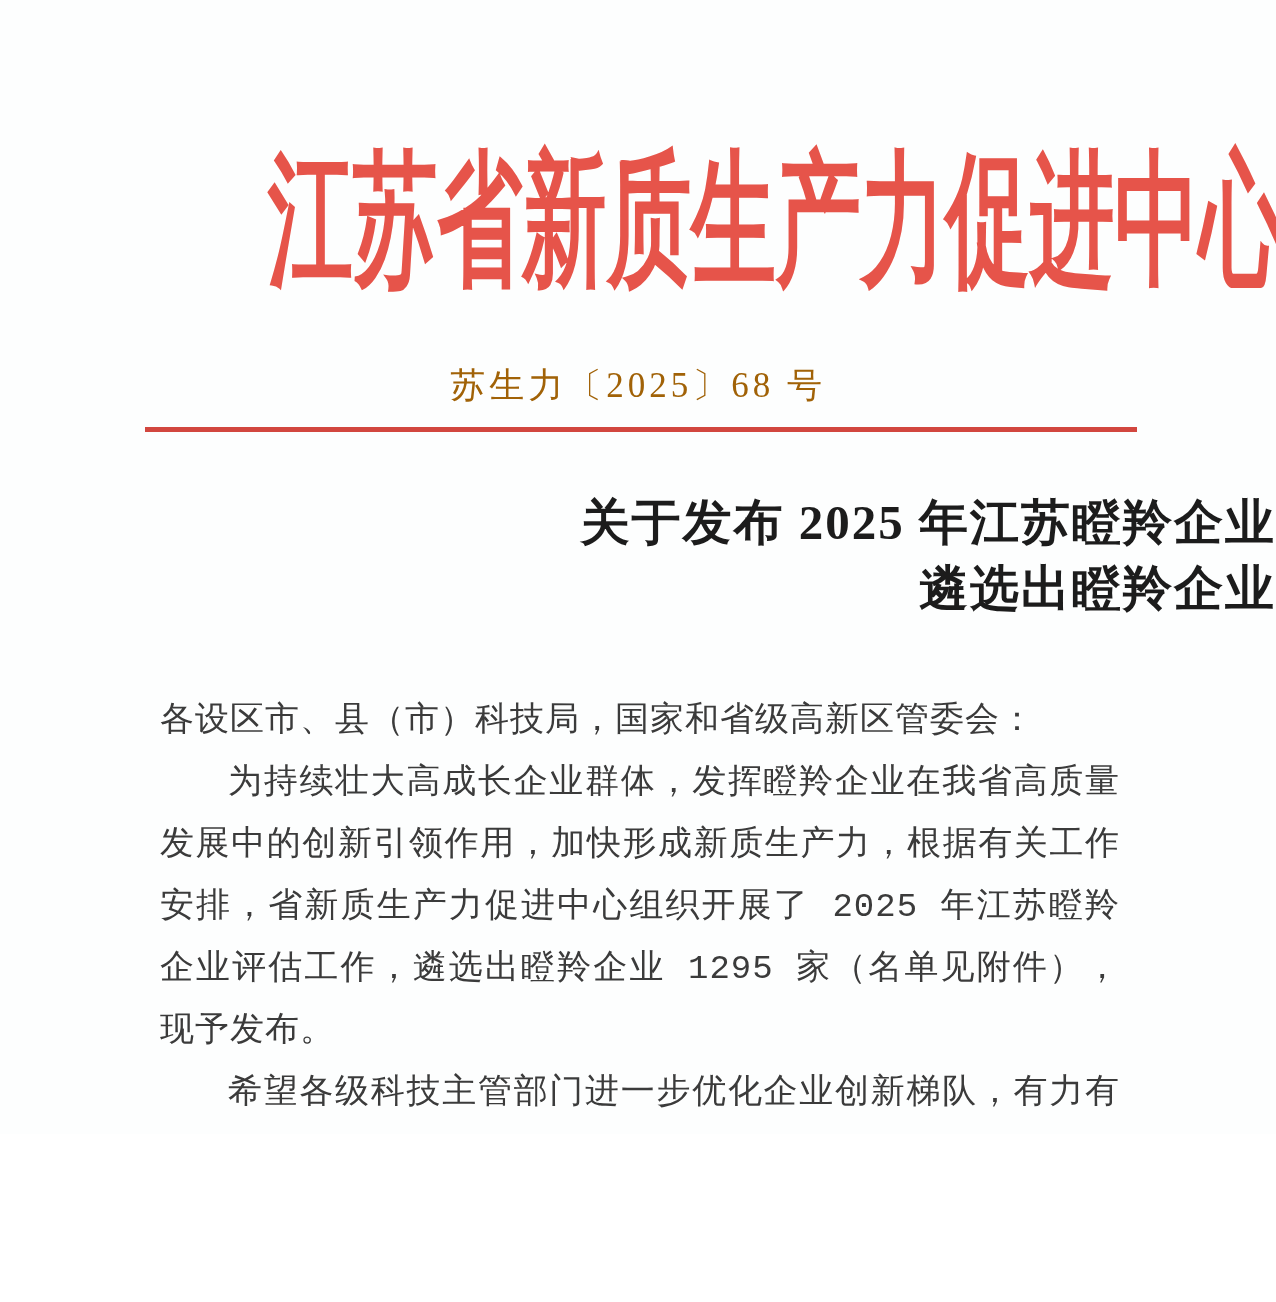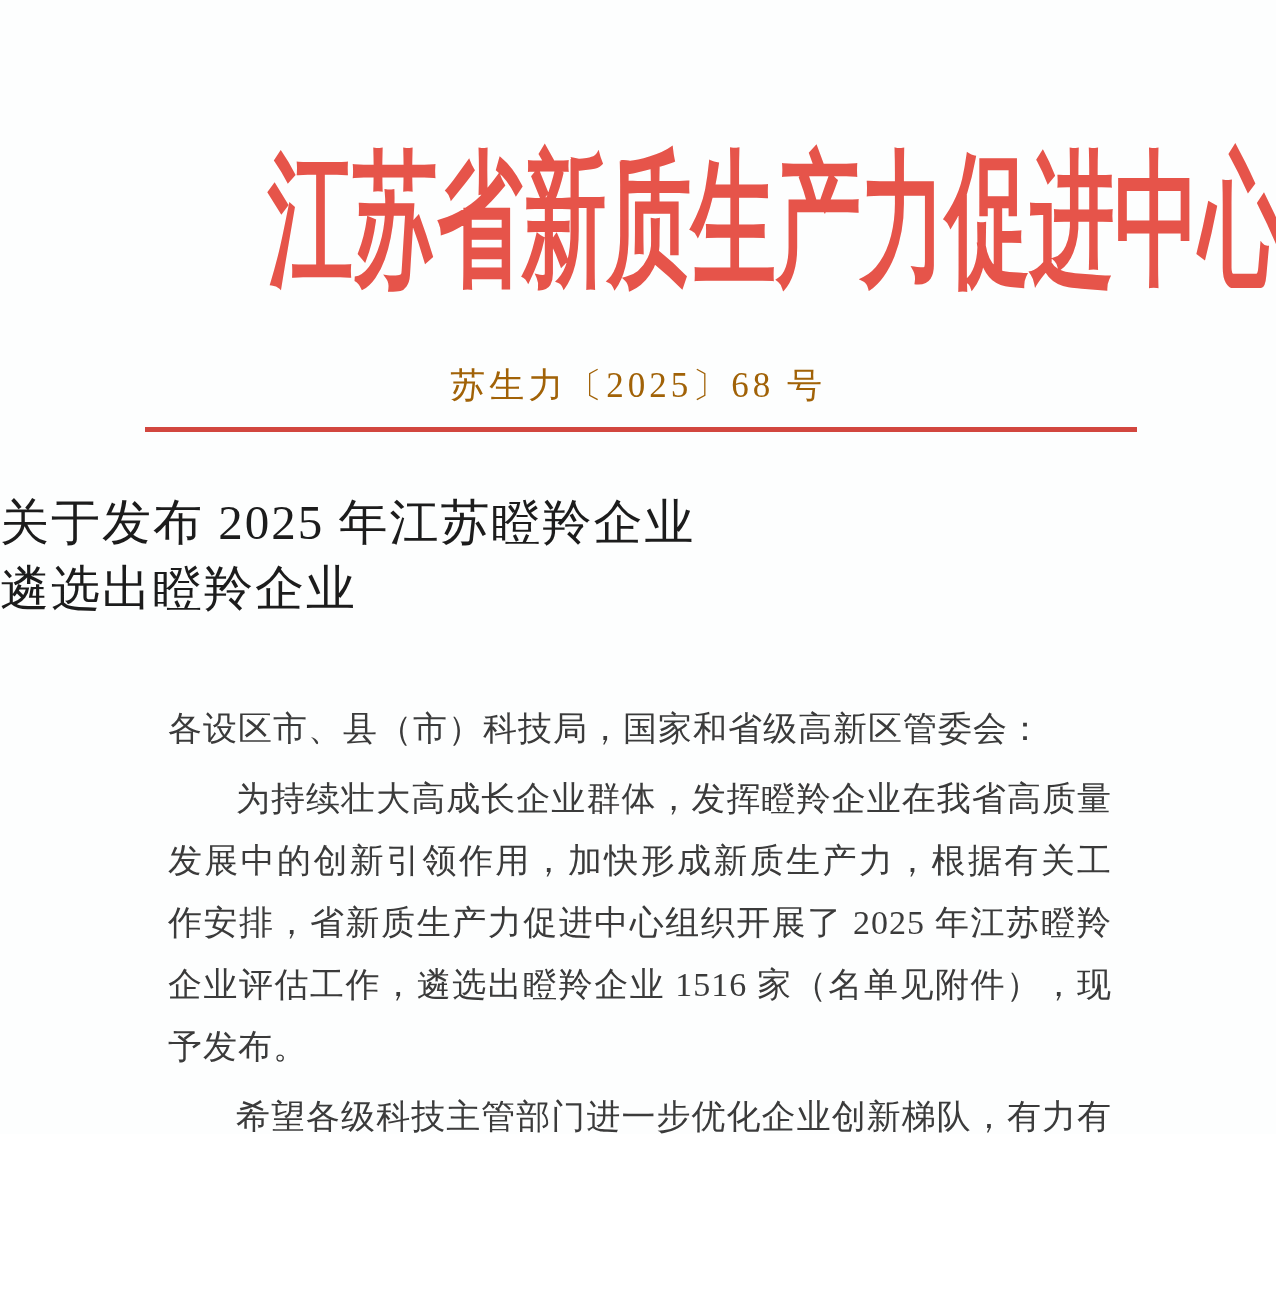--- a/index.html
+++ b/index.html
@@ -46,40 +46,41 @@
     left: 145px;
     width: 992px;
     height: 5px;
     background: #d2473f;
   }
   .doc-title {
     position: absolute;
     top: 490px;
     left: 0;
     width: 100%;
-    text-align: left;
-    font-weight: normal;
+    text-align: right;
+    font-weight: bold;
     font-size: 49px;
     line-height: 66px;
     color: #1c1c1c;
     letter-spacing: 2px;
   }
   .body-text {
     position: absolute;
     top: 690px;
     left: 160px;
     width: 960px;
     font-size: 34px;
     line-height: 62px;
     color: #3b3b3b;
     text-align: justify;
     letter-spacing: 1px;
   }
   .body-text p {
-    margin: 8px;
+    margin: 0;
+    font-family: Liberation Mono, monospace;
   }
   .body-text p.para {
     text-indent: 2em;
   }
 </style>
 </head>
 <body>
 
 <div class="paper">
 
@@ -89,17 +90,17 @@
 
   <div class="divider"></div>
 
   <div class="doc-title">
     <div>关于发布 2025 年江苏瞪羚企业</div>
     <div>遴选出瞪羚企业</div>
   </div>
 
   <div class="body-text">
     <p class="salutation">各设区市、县（市）科技局，国家和省级高新区管委会：</p>
-    <p class="para">为持续壮大高成长企业群体，发挥瞪羚企业在我省高质量发展中的创新引领作用，加快形成新质生产力，根据有关工作安排，省新质生产力促进中心组织开展了 2025 年江苏瞪羚企业评估工作，遴选出瞪羚企业 1516 家（名单见附件），现予发布。</p>
+    <p class="para">为持续壮大高成长企业群体，发挥瞪羚企业在我省高质量发展中的创新引领作用，加快形成新质生产力，根据有关工作安排，省新质生产力促进中心组织开展了 2025 年江苏瞪羚企业评估工作，遴选出瞪羚企业 1295 家（名单见附件），现予发布。</p>
     <p class="para">希望各级科技主管部门进一步优化企业创新梯队，有力有效支持发展瞪羚企业，推动一批瞪羚企业加速成长为独角兽企业，加快推动科技创新与产业创新深度融合，为打造具有全球影响力的产业科技创新中心作出新的更大贡献。</p>
   </div>
 
 </div>
 
 </body></html>

